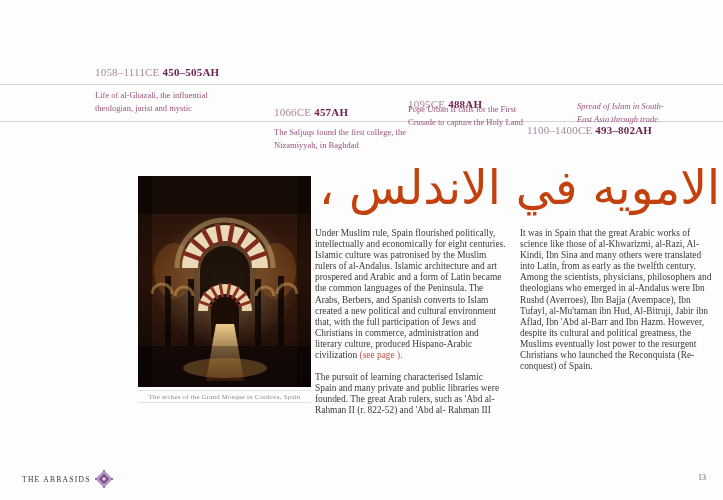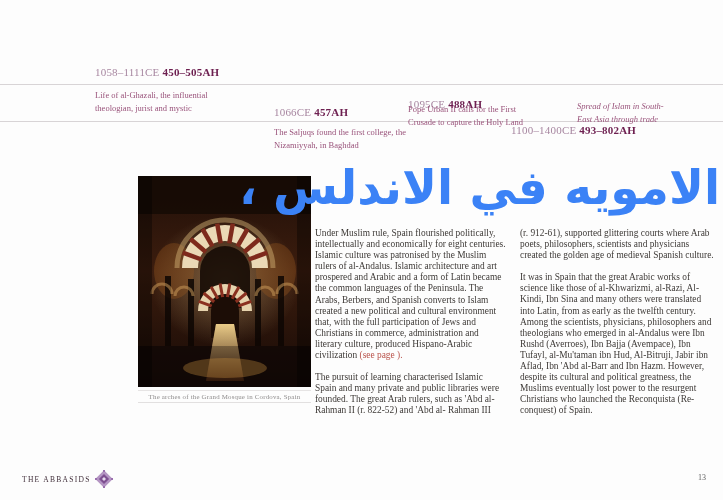--- a/index.html
+++ b/index.html
@@ -15,34 +15,34 @@
   .tl-heading .ce{color:#a786a0;font-weight:normal;}
   .tl-heading .ah{color:#6d1f50;font-weight:bold;}
   .tl-desc{position:absolute;font-size:8.5px;line-height:13px;color:#99527a;}
   .e1h{left:95px;top:66px;}
   .e1d{left:95px;top:89px;width:138px;}
   .e2h{left:274px;top:106px;}
   .e2d{left:274px;top:126px;width:140px;}
   .e3h{left:408px;top:66px;margin-top:32px;}
   .e3d{left:408px;top:103px;width:135px;}
   .e4d{left:577px;top:100px;width:95px;font-style:italic;}
-  .e4h{left:511px;top:124px;}
+  .e4h{left:527px;top:124px;}
   
   .photo{position:absolute;left:138px;top:176px;width:173px;height:211px;background:#1c0d07;}
   .caption{
     position:absolute;left:138px;top:390px;width:173px;
     border-top:1px solid #e6e4e4;border-bottom:1px solid #e2e0e0;
     padding:2px 0 2px 0;font-size:6.9px;color:#8f8d8d;text-align:center;
     letter-spacing:.2px;
   }
   
   .arabic-title{
     position:absolute;right:22px;top:158px;width:400px;height:64px;
     direction:rtl;text-align:right;font-family:"DejaVu Sans", sans-serif;
-    font-size:47px;font-weight:bold;color:#3b82f6;line-height:60px;
+    font-size:47px;font-weight:normal;color:#c2410c;line-height:60px;
     white-space:nowrap;
   }
   
   .col{position:absolute;top:228px;font-size:9.4px;line-height:11.1px;color:#3e3a37;text-align:left;}
   .col1{left:315px;width:191px;}
   .col2{left:520px;width:194px;}
   .col p{margin:0 0 11px 0;}
   .xref{color:#b9524a;margin-top:8px;}
   
   .footer-label{
@@ -162,21 +162,20 @@
   <div class="caption">The arches of the Grand Mosque in Cordova, Spain</div>
 
   <div class="arabic-title" dir="rtl">الامويه في الاندلس ،</div>
 
   <div class="col col1">
     <p><span>Under Muslim rule, Spain flourished politically, intellectually and economically for eight centuries. Islamic culture was patronised by the Muslim rulers of al-Andalus. Islamic architecture and art prospered and Arabic and a form of Latin became the common languages of the Peninsula. The Arabs, Berbers, and Spanish converts to Islam created a new political and cultural environment that, with the full participation of Jews and Christians in commerce, administration and literary culture, produced Hispano-Arabic civilization </span><span class="xref">(see page ).</span></p>
     <p>The pursuit of learning characterised Islamic Spain and many private and public libraries were founded. The great Arab rulers, such as 'Abd al-Rahman II (r. 822-52) and 'Abd al- Rahman III</p>
   </div>
 
   <div class="col col2">
-    <p>(r. 912-61), supported glittering courts where Arab poets, philosophers, scientists and physicians created the golden age of medieval Spanish culture.</p>
     <p>It was in Spain that the great Arabic works of science like those of al-Khwarizmi, al-Razi, Al-Kindi, Ibn Sina and many others were translated into Latin, from as early as the twelfth century. Among the scientists, physicians, philosophers and theologians who emerged in al-Andalus were Ibn Rushd (Averroes), Ibn Bajja (Avempace), Ibn Tufayl, al-Mu'taman ibn Hud, Al-Bitruji, Jabir ibn Aflad, Ibn 'Abd al-Barr and Ibn Hazm. However, despite its cultural and political greatness, the Muslims eventually lost power to the resurgent Christians who launched the Reconquista (Re-conquest) of Spain.</p>
   </div>
 
   <div class="footer-label">THE ABBASIDS</div>
   <div class="ornament">
     <svg width="20" height="20" viewBox="0 0 20 20">
       <g transform="rotate(45 10 10)">
         <rect x="3.8" y="3.8" width="12.4" height="12.4" fill="#b495c3"></rect>
         <rect x="6.4" y="6.4" width="7.2" height="7.2" fill="#7e4f91"></rect>
         <rect x="8.6" y="8.6" width="2.8" height="2.8" fill="#e6dbee"></rect>

